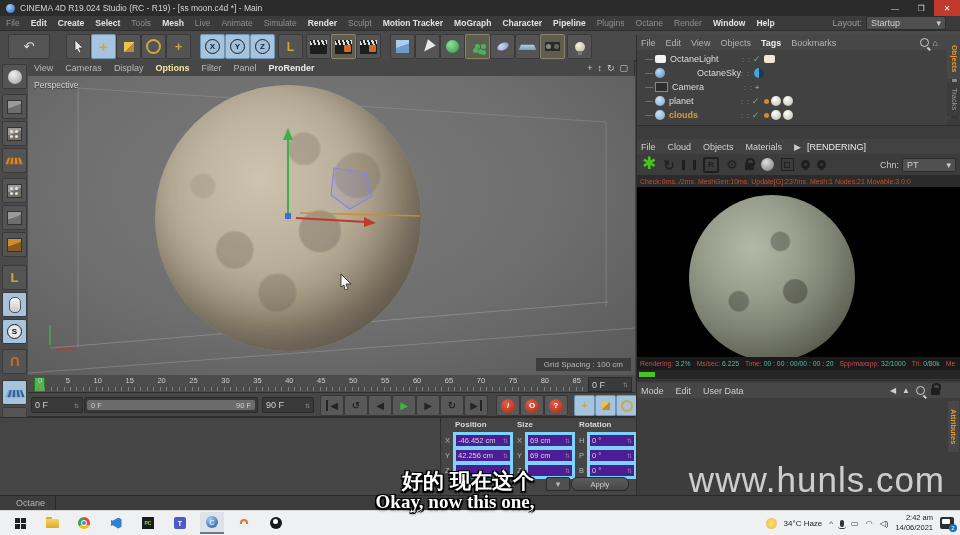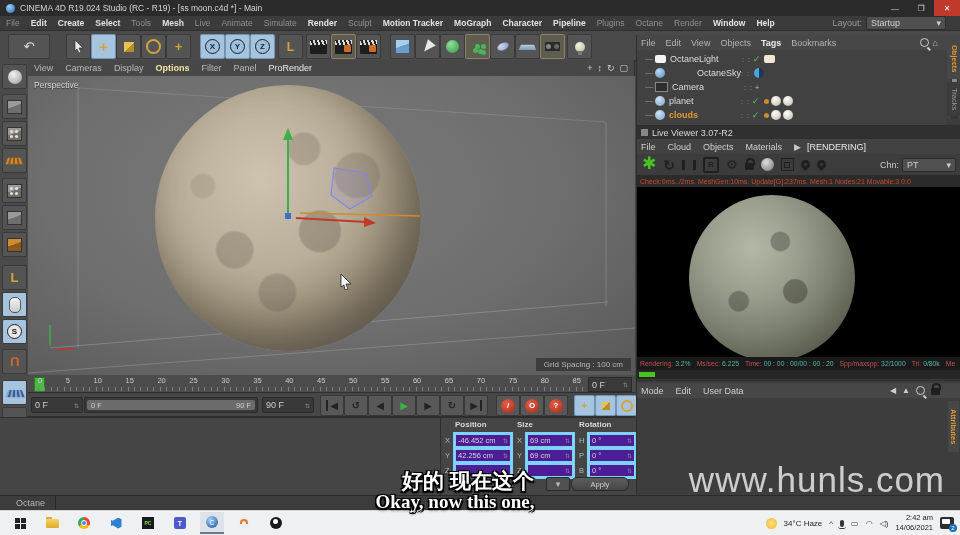--- a/index.html
+++ b/index.html
@@ -59,21 +59,21 @@
   .orface{width:13px;height:12px;background:linear-gradient(160deg,#d08a30 45%,#8a5a1e 46%);border:1px solid #333;}
   .ballico{width:14px;height:14px;border-radius:50%;background:radial-gradient(circle at 38% 32%,#f2f2f2,#9a9a9a);}
   .mouseico{width:10px;height:14px;border-radius:5px;background:linear-gradient(180deg,#f4f4f4,#c9c9c9);border:1px solid #555;}
   .scirc{width:13px;height:13px;border:1.5px solid #1d1d1d;border-radius:50%;display:flex;align-items:center;justify-content:center;font-weight:bold;font-size:8px;color:#111;background:#e8e8e8;}
   .magnet{color:#d06a28;font-weight:bold;font-size:13px;transform:rotate(180deg);line-height:1;}
   .bluegrid{width:16px;height:10px;background:repeating-linear-gradient(90deg,#7fa8d8 0 2px,#3b5d86 2px 4px);transform:perspective(20px) rotateX(45deg);}
   
   .vp{left:28px;top:60px;width:607px;height:315px;background:#474747;border-right:1px solid #2e2e2e;box-sizing:border-box;}
   .vpmenu{position:absolute;left:0;top:0;width:100%;height:16px;background:#474747;display:flex;align-items:center;padding-left:6px;box-sizing:border-box;}
   .vpmenu .mi{margin-right:12px;color:#b9b9b9;}
-  .vpmenu .mi.bright{color:#ececec;font-weight:normal;}
+  .vpmenu .mi.bright{color:#ececec;font-weight:bold;}
   .vpmenu .mi.hl{color:#f5e6a0;font-weight:bold;}
   .vpicons{margin-left:auto;display:flex;gap:5px;margin-right:6px;color:#cfcfcf;}
   .vpcanvas{position:absolute;left:0;top:16px;width:607px;height:299px;overflow:hidden;
     background:radial-gradient(ellipse at 45% 38%,#7b7b7b 0%,#6e6e6e 55%,#585858 100%);}
   .persp{position:absolute;left:6px;top:4px;color:#d8d8d8;font-size:8.5px;text-shadow:0 1px 1px #333;}
   .moon{position:absolute;left:127px;top:9px;width:266px;height:266px;border-radius:50%;
     background:
       radial-gradient(circle at 62% 55%, rgba(92,82,70,.30) 0 9%, transparent 10%),
       radial-gradient(circle at 30% 62%, rgba(92,82,70,.26) 0 7%, transparent 8%),
       radial-gradient(circle at 56% 24%, rgba(104,94,82,.26) 0 6%, transparent 7%),
@@ -647,24 +647,20 @@
     </div>
     <div class="omscroll"></div>
     <div class="sidetabs" style="right:0;top:4px;position:absolute;">
       <span class="sidetab on">Objects</span>
       <span class="sidetab">Tracks</span>
       <span class="sidetab">Content</span>
     </div>
   </div>
 
   <div class="abs lv">
-    <div class="lvtitle">
-      <span style="width:7px;height:7px;background:#888;margin-right:4px;"></span>
-      <span>Live Viewer 3.07-R2</span>
-    </div>
     <div class="lvmenu">
       <span class="mi">File</span>
       <span class="mi">Cloud</span>
       <span class="mi">Objects</span>
       <span class="mi">Materials</span>
       <span style="margin-right:6px;">▶</span>
       <span class="lvbadge">[RENDERING]</span>
     </div>
     <div class="lvtools">
       <span class="octstar">✱</span>

